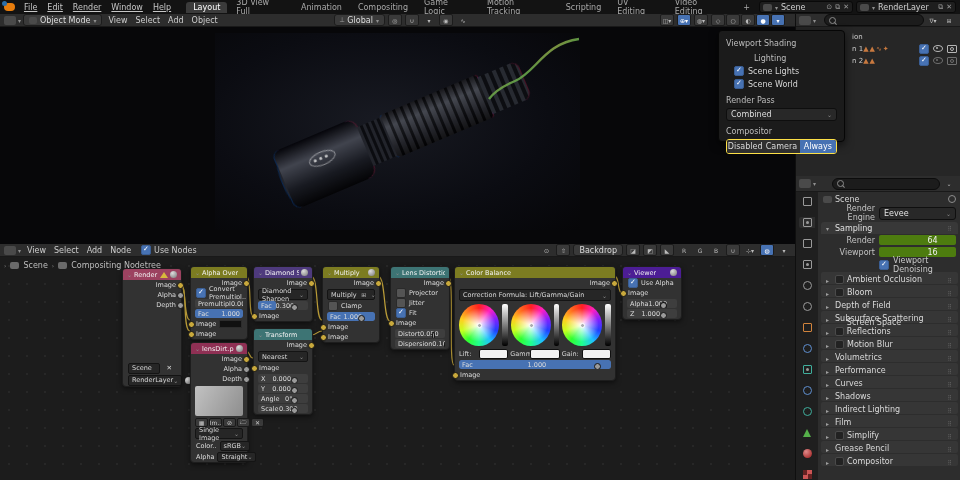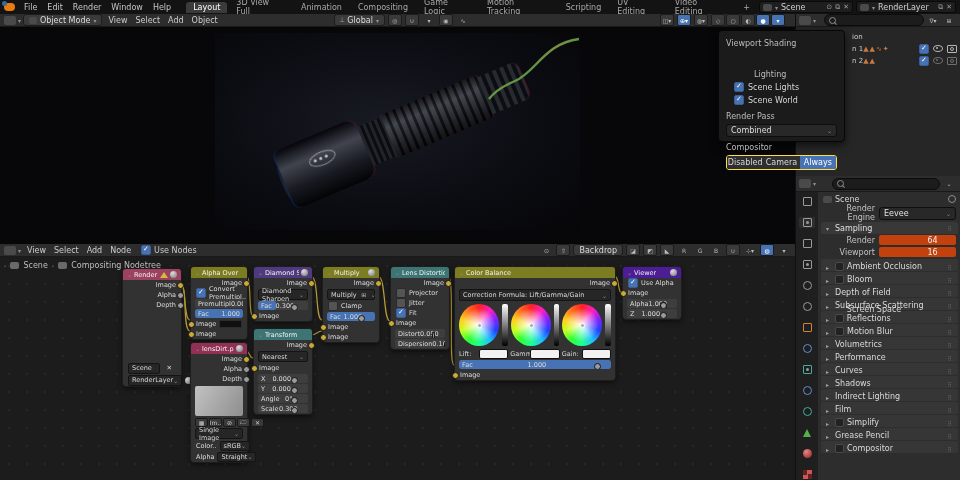--- a/index.html
+++ b/index.html
@@ -5,21 +5,21 @@
   html,body{margin:0;padding:0;background:#000;}
   #app{position:relative;width:960px;height:480px;overflow:hidden;
        font-family:"DejaVu Sans",sans-serif;font-size:8px;color:#c9c9c9;
        background:#1c1c1c;-webkit-font-smoothing:antialiased;}
   .abs{position:absolute;}
   .row{display:flex;align-items:center;}
   
   #topbar{left:0;top:0;width:960px;height:14px;background:#131313;display:flex;align-items:center;gap:2px;padding:0 4px;box-sizing:border-box;}
   .blogo{width:11px;height:8px;border-radius:4px;background:#e87d0d;position:relative;margin-right:2px;}
   .blogo::after{content:"";position:absolute;left:-2px;top:-2px;width:5px;height:5px;border-radius:50%;background:#2e6fa8;}
-  .tbmenu{padding:0 5px;color:#c6c6c6;cursor:default;}
+  .tbmenu{padding:0 5px;color:#c6c6c6;cursor:default;text-decoration:underline;}
   .wstab{padding:1px 7px;color:#a9a9a9;border-radius:3px 3px 0 0;}
   .wstab.active{background:#3b3b3b;color:#fff;}
   #tb-right{margin-left:auto;display:flex;align-items:center;gap:3px;}
   .hfield{background:#1e1e1e;border:1px solid #090909;border-radius:3px;height:10px;display:flex;align-items:center;padding:0 3px;gap:3px;color:#d0d0d0;}
   .mini{font-size:7px;color:#9a9a9a;}
   .carat{font-size:6px;color:#8f8f8f;}
   
   .ehdr{background:#2d2d2d;display:flex;align-items:center;gap:2px;padding:0 4px;box-sizing:border-box;border-bottom:1px solid #191919;}
   .edicon{width:12px;height:9px;background:#4a4a4a;border-radius:2px;display:inline-block;}
   .mitem{padding:0 4px;color:#cdcdcd;}
@@ -84,21 +84,21 @@
   .c-green{width:0;height:0;border:0;border-left:4px solid transparent;border-right:4px solid transparent;border-bottom:8px solid #55b04a;}
   .c-redball{border:0;border-radius:50%;background:radial-gradient(circle at 35% 30%,#e08a8a,#b03a3a 70%);}
   .c-checker{border:0;background:conic-gradient(#c55 0 25%,#622 0 50%,#c55 0 75%,#622 0);}
   .pcontent{position:absolute;left:22px;top:0;width:143px;}
   .pbread{display:flex;align-items:center;gap:3px;height:14px;padding:0 5px;color:#d6d6d6;}
   .pin{width:6px;height:6px;border:1px solid #8d8d8d;border-radius:50%;margin-left:auto;}
   .prow2{display:flex;align-items:center;height:14px;padding:0 5px;gap:4px;}
   .plab{width:52px;text-align:right;color:#c2c2c2;flex:none;}
   .pfield{flex:1;background:#282828;border:1px solid #0f0f0f;border-radius:3px;height:11px;display:flex;align-items:center;justify-content:space-between;padding:0 4px;color:#e2e2e2;}
   .psec{background:#383838;border-radius:3px 3px 0 0;height:12px;display:flex;align-items:center;gap:3px;padding:0 5px;margin:2px 3px 0 3px;color:#e0e0e0;}
-  .pslot{flex:1;background:#c2410c;border-radius:2px;height:10px;display:flex;align-items:center;justify-content:center;color:#f0f0f0;padding-left:30px;}
+  .pslot{flex:1;background:#4d7c0f;border-radius:2px;height:10px;display:flex;align-items:center;justify-content:center;color:#f0f0f0;padding-left:30px;}
   .dots{margin-left:auto;color:#6a6a6a;font-size:6px;letter-spacing:1px;}
   .secrow{background:#363636;height:12px;display:flex;align-items:flex-end;gap:3px;padding:0 5px;margin:1px 3px 0 3px;border-radius:2px;color:#dadada;}
   .chev{color:#9d9d9d;font-size:6px;width:6px;}
   .seccb{width:7px;height:7px;border-radius:2px;background:#222;border:1px solid #4a4a4a;flex:none;}
   
   #ne-hdr{left:0;top:244px;width:795px;height:13px;}
   #ne{left:0;top:257px;width:795px;height:223px;background:#1c1c1c;background-image:radial-gradient(circle,#272727 1px,transparent 1.2px);background-size:18px 18px;overflow:hidden;}
   #ne-right{margin-left:auto;display:flex;align-items:center;gap:3px;}
   #breadcrumb{position:absolute;left:4px;top:4px;display:flex;align-items:center;gap:4px;color:#bdbdbd;z-index:5;}
   .bicon{width:9px;height:7px;background:#6a6a6a;border-radius:2px;display:inline-block;}
@@ -277,21 +277,21 @@
         <span class="olicons dim">
           <span class="cb on"></span>
           <span class="i-eye"></span>
           <span class="i-cam"></span>
         </span>
       </div>
     </div>
 
   <div id="popup" class="abs">
     <div class="plabel">Viewport Shading</div>
-    <div class="plabel" style="margin-top:22px;padding-left:28px;">Lighting</div>
+    <div class="plabel" style="margin-top:6px;padding-left:28px;">Lighting</div>
     <div class="prow">
       <span class="cb on"></span>
       <span>Scene Lights</span>
     </div>
     <div class="prow">
       <span class="cb on"></span>
       <span>Scene World</span>
     </div>
     <div class="plabel" style="margin-top:7px;">Render Pass</div>
     <div class="pdrop">
@@ -379,20 +379,25 @@
         <span>Sampling</span>
         <span class="dots">⠿</span>
       </div>
       <div class="prow2" style="height:12px;">
         <span class="plab">Render</span>
         <span class="pslot">64</span>
       </div>
       <div class="prow2" style="height:12px;">
         <span class="plab">Viewport</span>
         <span class="pslot">16</span>
+      </div>
+      <div class="prow2" style="height:13px;">
+        <span class="plab"></span>
+        <span class="cb on"></span>
+        <span>Viewport Denoising</span>
       </div>
       <div id="psections">
           <div class="secrow">
             <span class="chev">▸</span>
             <span class="seccb"></span>
             <span>Ambient Occlusion</span>
             <span class="dots">⠿</span>
           </div>
           <div class="secrow">
             <span class="chev">▸</span>

